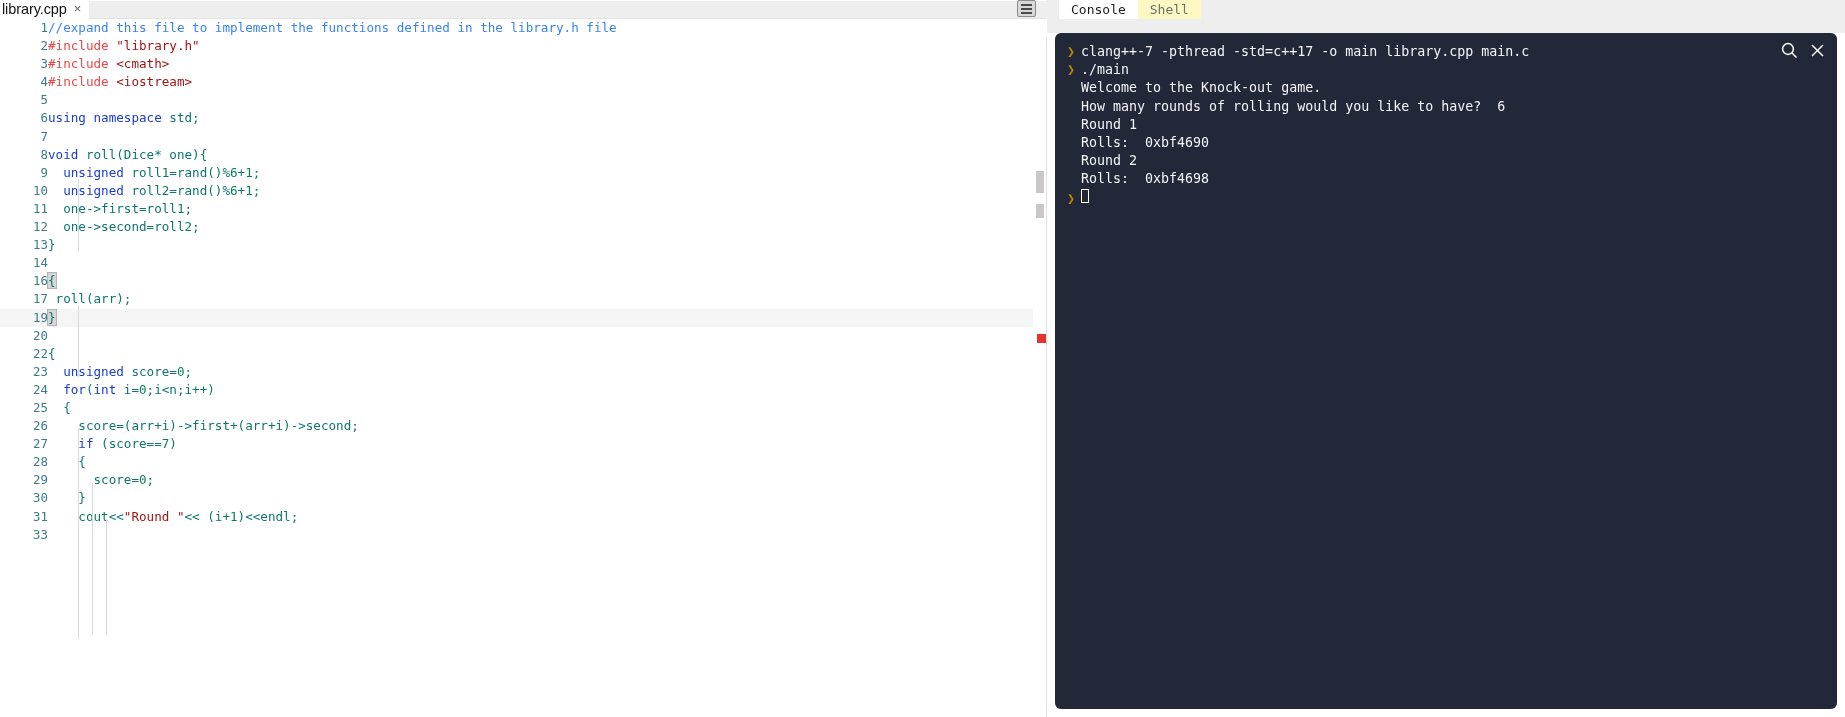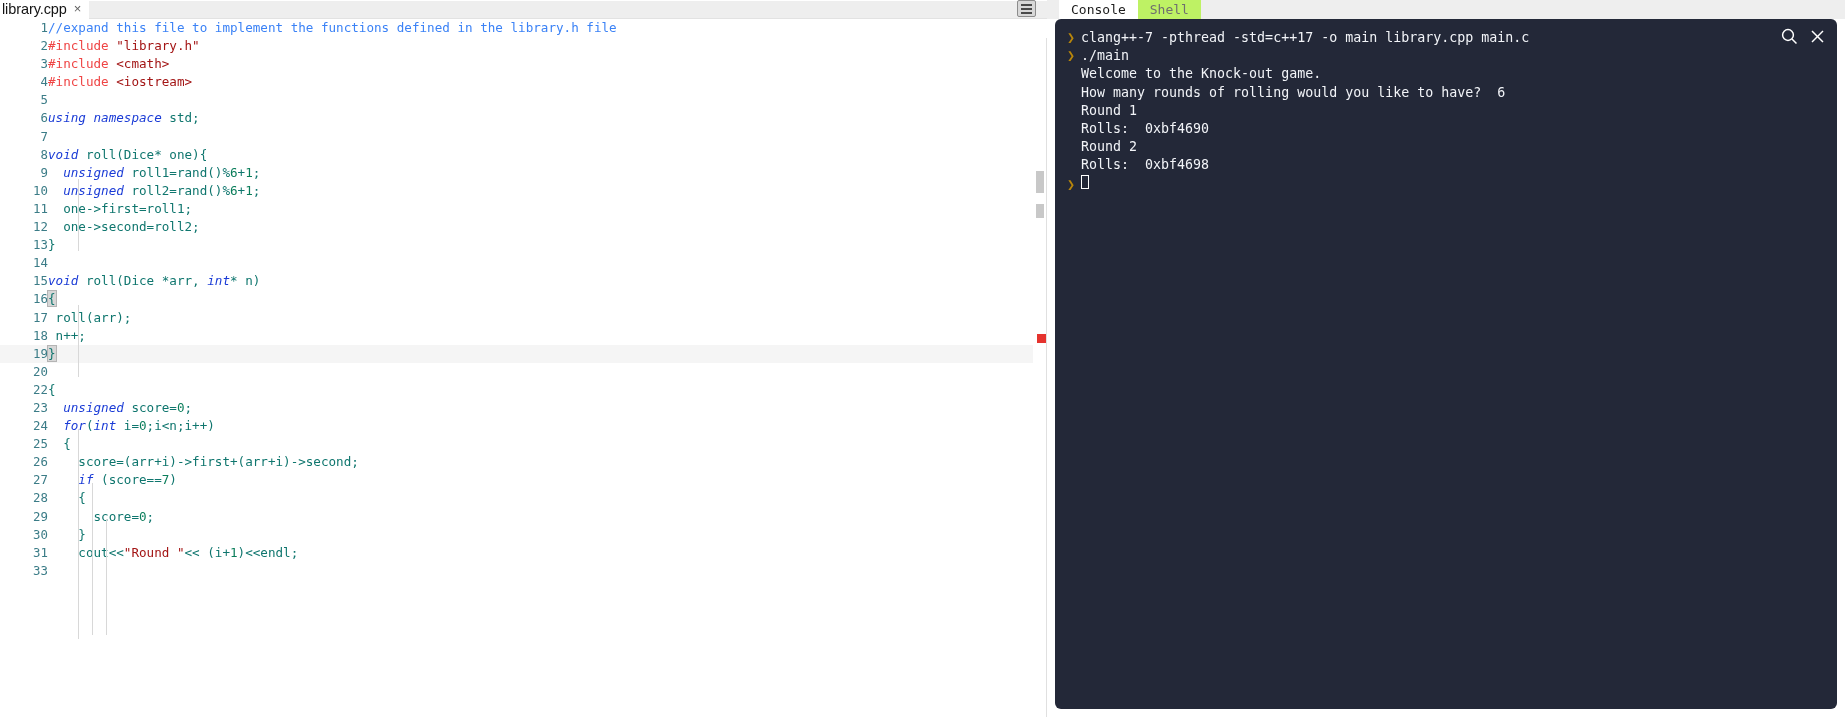--- a/index.html
+++ b/index.html
@@ -95,21 +95,21 @@
     white-space: pre;
     color: #1c1c1c;
     padding-left: 20px;
   }
   tr.active td { background: #f5f5f5; }
 
   
   .cmt  { color: #3b82f6; }
   .pre  { color: #ef4444; }
   .str  { color: #a31515; }
-  .kw   { color: #1a3bd6; font-style: italic; }
+  .kw   { color: #1a3bd6; }
   .num  { color: #0a7d5a; }
   .esc  { color: #e0409a; }
   .pln  { color: #0f766e; }
 
   .squig {
     text-decoration: underline;
     text-decoration-color: #d43b3b;
     text-decoration-style: wavy;
     text-decoration-skip-ink: none;
   }
@@ -155,23 +155,23 @@
   
   .console-pane {
     width: 798px;
     height: 717px;
     background: #ffffff;
     position: relative;
     display: flex;
     flex-direction: column;
   }
   .console-tabbar {
-    height: 19px;
-    display: flex;
-    align-items: flex-end;
+    height: 33px;
+    display: flex;
+    align-items: flex-start;
     background: #eeeeee;
     padding-left: 12px;
     position: relative;
   }
   .layout-icon {
     position: absolute;
     left: -30px;
     top: 0px;
     width: 19px; height: 17px;
     background: #d8d8d8;
@@ -196,21 +196,21 @@
     height: 19px;
     line-height: 17px;
     cursor: pointer;
   }
   .ctab.active {
     background: #ffffff;
     color: #1c1c1c;
   }
   .ctab.inactive {
     color: #6f6f6f;
-    background: #bef264;
+    background: #fef9c3;
   }
   .console-body {
     flex: 1;
     margin: 0 8px 8px 8px;
     background: #232838;
     border-radius: 6px;
     position: relative;
     overflow: hidden;
     padding: 10px 0 0 0;
   }
@@ -327,34 +327,26 @@
               </tr>
               <tr>
                 <td class="ln">13</td>
                 <td class="src"><span class="pln">}</span></td>
               </tr>
               <tr>
                 <td class="ln">14</td>
                 <td class="src">&nbsp;</td>
               </tr>
               <tr>
-                <td class="ln">15</td>
-                <td class="src"><span class="kw">void</span><span class="pln"> roll(Dice *arr, </span><span class="kw">int</span><span class="pln">* n)</span></td>
-              </tr>
-              <tr>
                 <td class="ln">16</td>
                 <td class="src"><span class="pln brmatch">{</span></td>
               </tr>
               <tr>
                 <td class="ln">17</td>
                 <td class="src"><span class="pln"> roll(arr);</span></td>
-              </tr>
-              <tr>
-                <td class="ln">18</td>
-                <td class="src"><span class="pln"> n++;</span></td>
               </tr>
               <tr class="active">
                 <td class="ln">19</td>
                 <td class="src"><span class="pln brmatch">}</span></td>
               </tr>
               <tr>
                 <td class="ln">20</td>
                 <td class="src">&nbsp;</td>
               </tr>
               <tr>

